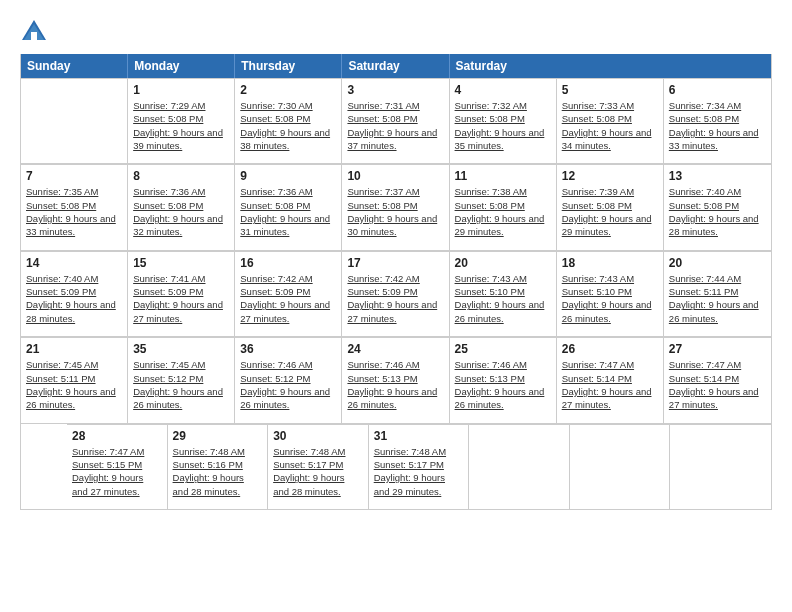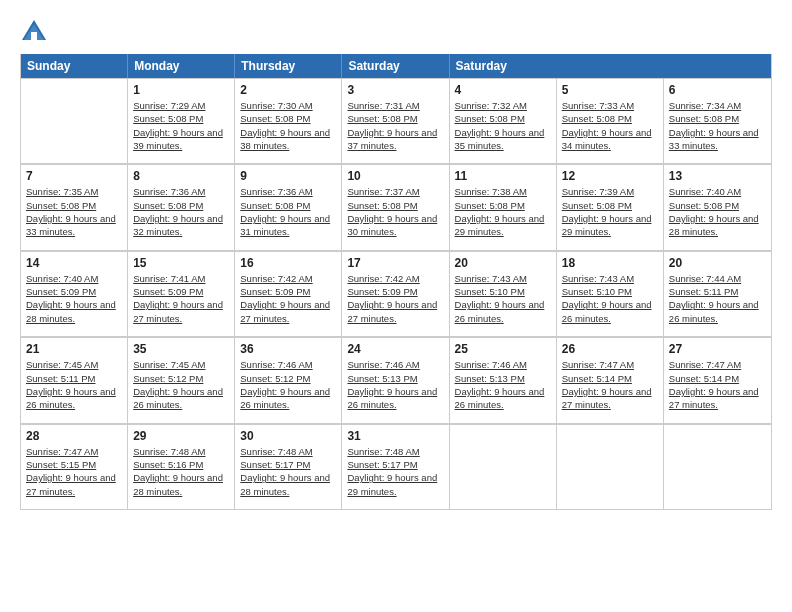--- a/index.html
+++ b/index.html
@@ -83,21 +83,21 @@
       flex: 1;
       display: flex;
       flex-direction: column;
     }
     .cal-row {
       display: grid;
       grid-template-columns: repeat(7, 1fr);
       flex: 1;
       border-bottom: 1px solid #ccc;
     }
-    .cal-row:last-child { border-bottom: none; }
+    .cal-row:last-child { border-bottom: none; margin-left: 46px; }
     .cal-cell {
       border-right: 1px solid #ccc;
       border-top: 1px solid #ccc;
       padding: 4px 5px;
       font-size: 10px;
       color: #333;
       min-height: 0;
       overflow: hidden;
     }
     .cal-cell:last-child { border-right: none; }

